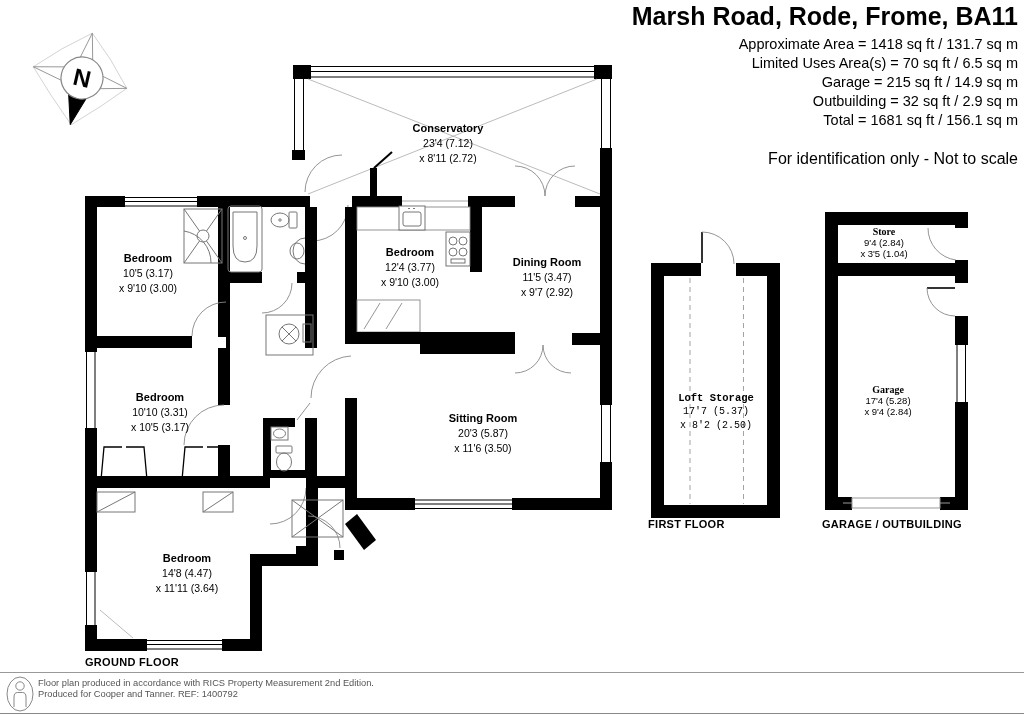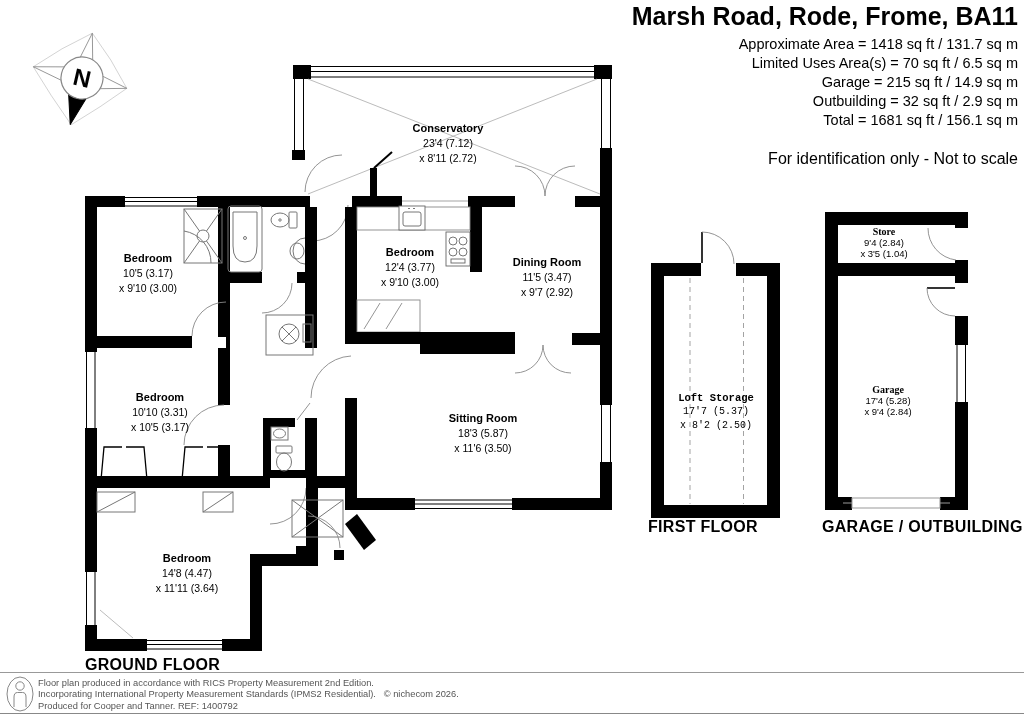--- a/index.html
+++ b/index.html
@@ -9,21 +9,21 @@
   .page-title{position:absolute;right:6px;top:2px;font-size:25px;font-weight:bold;white-space:nowrap;}
   .stats{position:absolute;right:6px;top:35px;text-align:right;font-size:14.5px;line-height:19px;white-space:nowrap;}
   .disclaimer{font-size:16px;margin-top:19px;}
   .room-label{position:absolute;transform:translateX(-50%);text-align:center;
               font-size:10.5px;line-height:15px;white-space:nowrap;}
   .room-label .room-name{font-weight:bold;font-size:11px;}
   .room-label.mid{font-size:10px;line-height:14px;font-family:Liberation Mono, monospace;}
   .room-label.mid .room-name{font-size:10.5px;}
   .room-label.small{font-size:9.5px;line-height:11px;}
   .room-label.small .room-name{font-size:10px;font-family:Liberation Serif, serif;}
-  .floor-label{position:absolute;font-weight:bold;font-size:16px;letter-spacing:.3px;white-space:nowrap;}
+  .floor-label{position:absolute;font-weight:bold;font-size:11px;letter-spacing:.3px;white-space:nowrap;}
   .footer-text{position:absolute;left:38px;top:678px;font-size:9.3px;line-height:11.3px;color:#555;white-space:nowrap;}
 </style>
 </head>
 <body>
 
 <svg id="plan-svg" viewBox="0 0 1024 715" xmlns="http://www.w3.org/2000/svg">
 
   <g transform="translate(82,78) rotate(13)" stroke-linejoin="round">
     <g fill="none" stroke="#aaa" stroke-width="0.8">
       <path d="M0,-46 L24,-24 L46,0 L24,24 L0,48 L-26,24 L-50,0 L-26,-24 Z" opacity="0.6"></path>
@@ -329,21 +329,21 @@
   <div>10'5 (3.17)</div>
   <div>x 9'10 (3.00)</div>
 </div>
 <div class="room-label" style="left:160px;top:390px;">
   <div class="room-name">Bedroom</div>
   <div>10'10 (3.31)</div>
   <div>x 10'5 (3.17)</div>
 </div>
 <div class="room-label" style="left:483px;top:411px;">
   <div class="room-name">Sitting Room</div>
-  <div>18'3 (5.87)</div>
+  <div>20'3 (5.87)</div>
   <div>x 11'6 (3.50)</div>
 </div>
 <div class="room-label" style="left:187px;top:551px;">
   <div class="room-name">Bedroom</div>
   <div>14'8 (4.47)</div>
   <div>x 11'11 (3.64)</div>
 </div>
 <div class="room-label mid" style="left:716px;top:391px;">
   <div class="room-name">Loft Storage</div>
   <div>17'7 (5.37)</div>
@@ -359,18 +359,14 @@
   <div>17'4 (5.28)</div>
   <div>x 9'4 (2.84)</div>
 </div>
 
 <div class="floor-label" style="left:85px;top:656px;">GROUND FLOOR</div>
 <div class="floor-label" style="left:648px;top:518px;">FIRST FLOOR</div>
 <div class="floor-label" style="left:822px;top:518px;">GARAGE / OUTBUILDING</div>
 
 <div class="footer-text">
   <div>Floor plan produced in accordance with RICS Property Measurement 2nd Edition.</div>
-  <div>
-    <span>Incorporating International Property Measurement Standards (IPMS2 Residential).</span>&nbsp;&nbsp;
-    <span>© nichecom 2026.</span>
-  </div>
   <div>Produced for Cooper and Tanner.    REF: 1400792</div>
 </div>
 
 </body></html>

